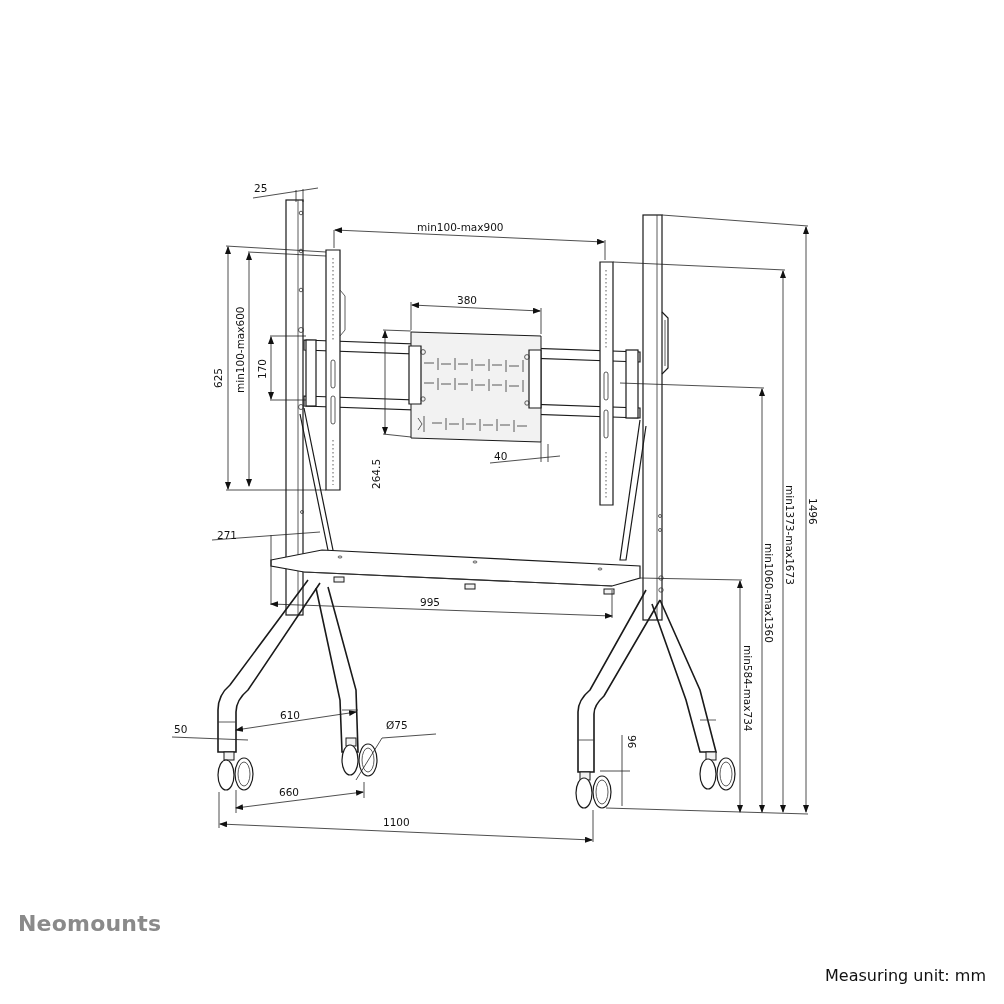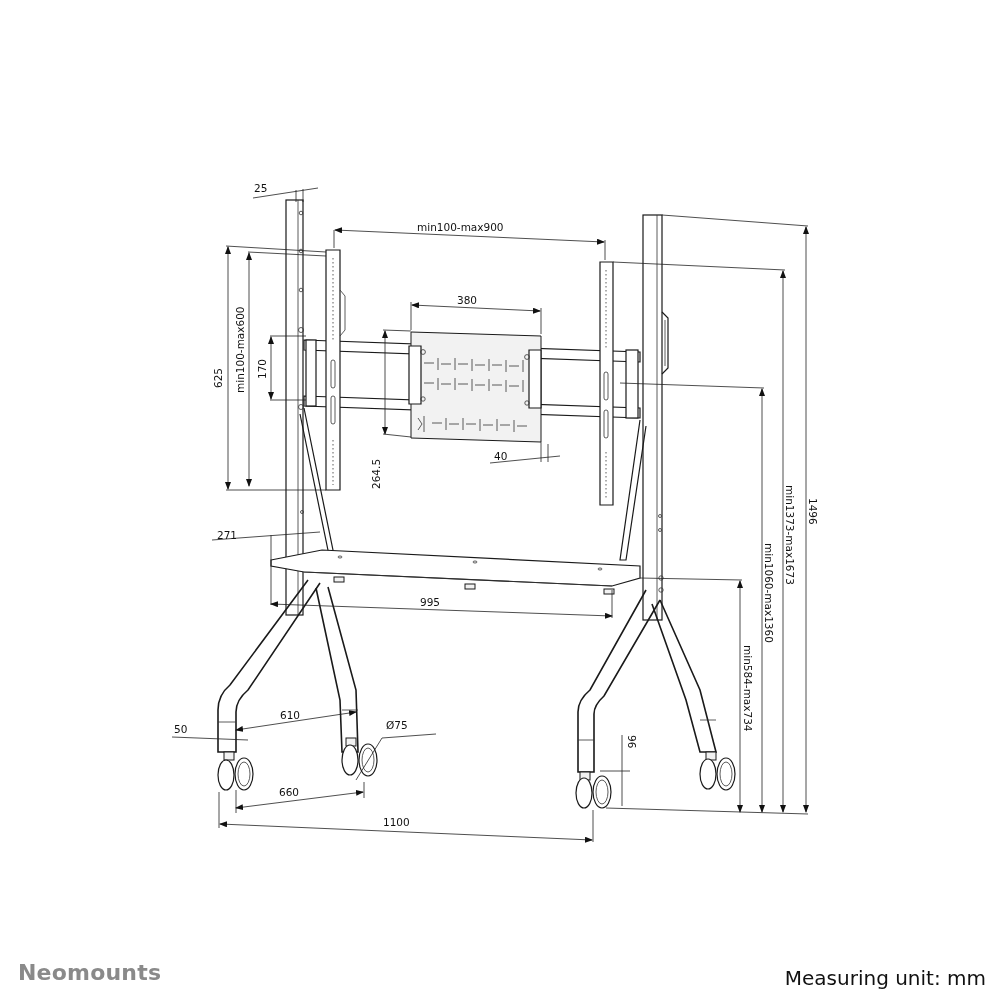--- a/index.html
+++ b/index.html
@@ -6,22 +6,22 @@
     body { width: 1004px; height: 1004px; position: relative; overflow: hidden; font-family: "DejaVu Sans", sans-serif; }
     #drawing { position: absolute; left: 0; top: 0; width: 1004px; height: 1004px; }
     .ln { stroke: #1a1a1a; stroke-width: 1.2; fill: none; }
     .ln2 { stroke: #1a1a1a; stroke-width: 1.6; fill: none; }
     .thin { stroke: #333; stroke-width: 0.8; fill: none; }
     .fill-w { fill: #ffffff; stroke: #1a1a1a; stroke-width: 1.2; }
     .fill-g { fill: #f2f2f2; stroke: #1a1a1a; stroke-width: 1; }
     .dim { stroke: #222; stroke-width: 0.8; fill: none; }
     .arrow { fill: #111; }
     .dimtxt { font-family: "DejaVu Sans", sans-serif; font-size: 10.5px; fill: #111; }
-    .brand { position: absolute; left: 18px; top: 960px; font-family: "DejaVu Sans", sans-serif; font-weight: bold; font-size: 22px; color: #8a8a8a; letter-spacing: 0.2px; }
-    .unit { position: absolute; right: 18px; top: 966px; font-family: "DejaVu Sans", sans-serif; font-size: 20px; color: #111; text-align: right; }
+    .brand { position: absolute; left: 18px; top: 911px; font-family: "DejaVu Sans", sans-serif; font-weight: bold; font-size: 22px; color: #8a8a8a; letter-spacing: 0.2px; }
+    .unit { position: absolute; right: 18px; top: 966px; font-family: "DejaVu Sans", sans-serif; font-size: 16px; color: #111; text-align: right; }
   </style>
 </head>
 <body>
 
 <svg id="drawing" viewBox="0 0 1004 1004" xmlns="http://www.w3.org/2000/svg">
   <defs>
     <marker id="ah" markerWidth="8" markerHeight="6" refX="7" refY="3" orient="auto" markerUnits="userSpaceOnUse">
       <path d="M0,0 L8,3 L0,6 z" class="arrow"></path>
     </marker>
     <marker id="ahs" markerWidth="8" markerHeight="6" refX="1" refY="3" orient="auto" markerUnits="userSpaceOnUse">

